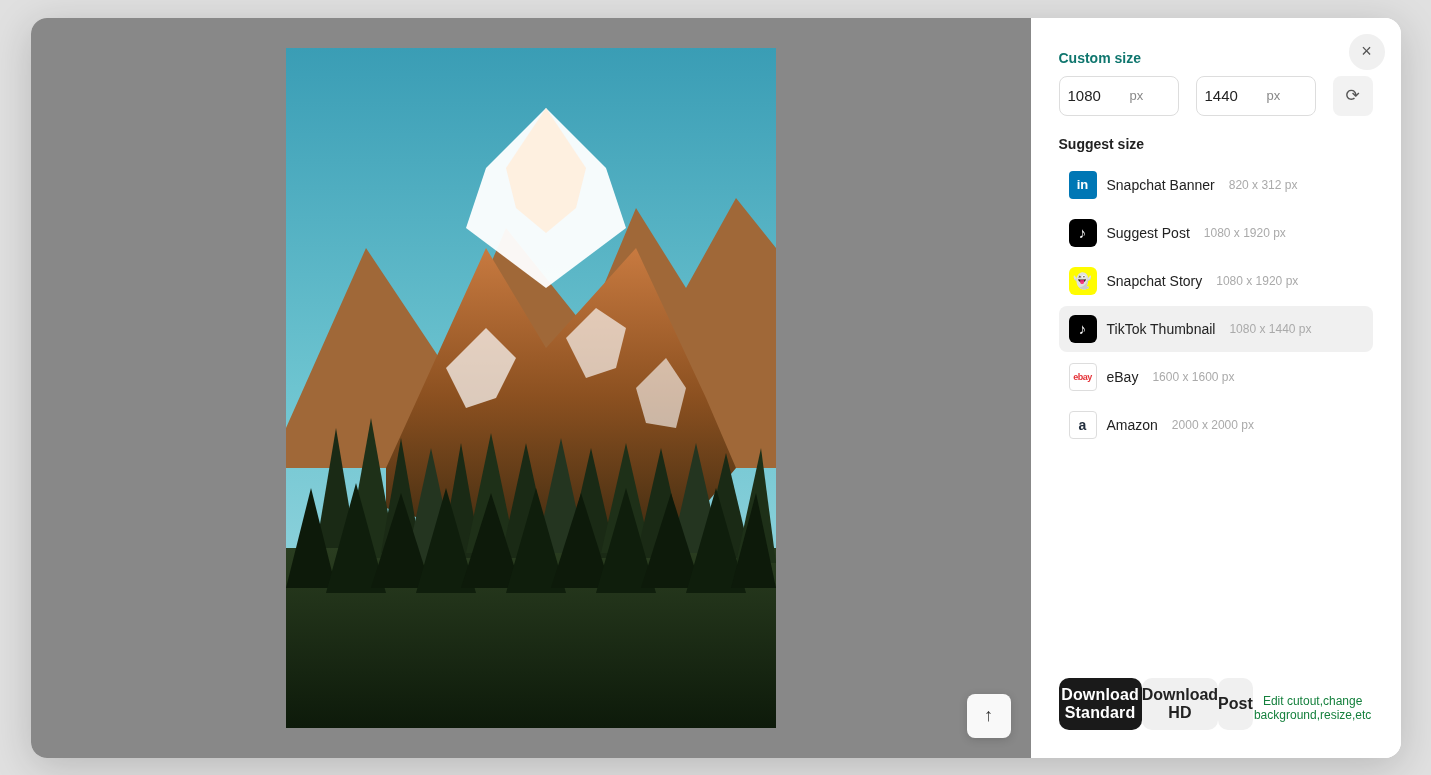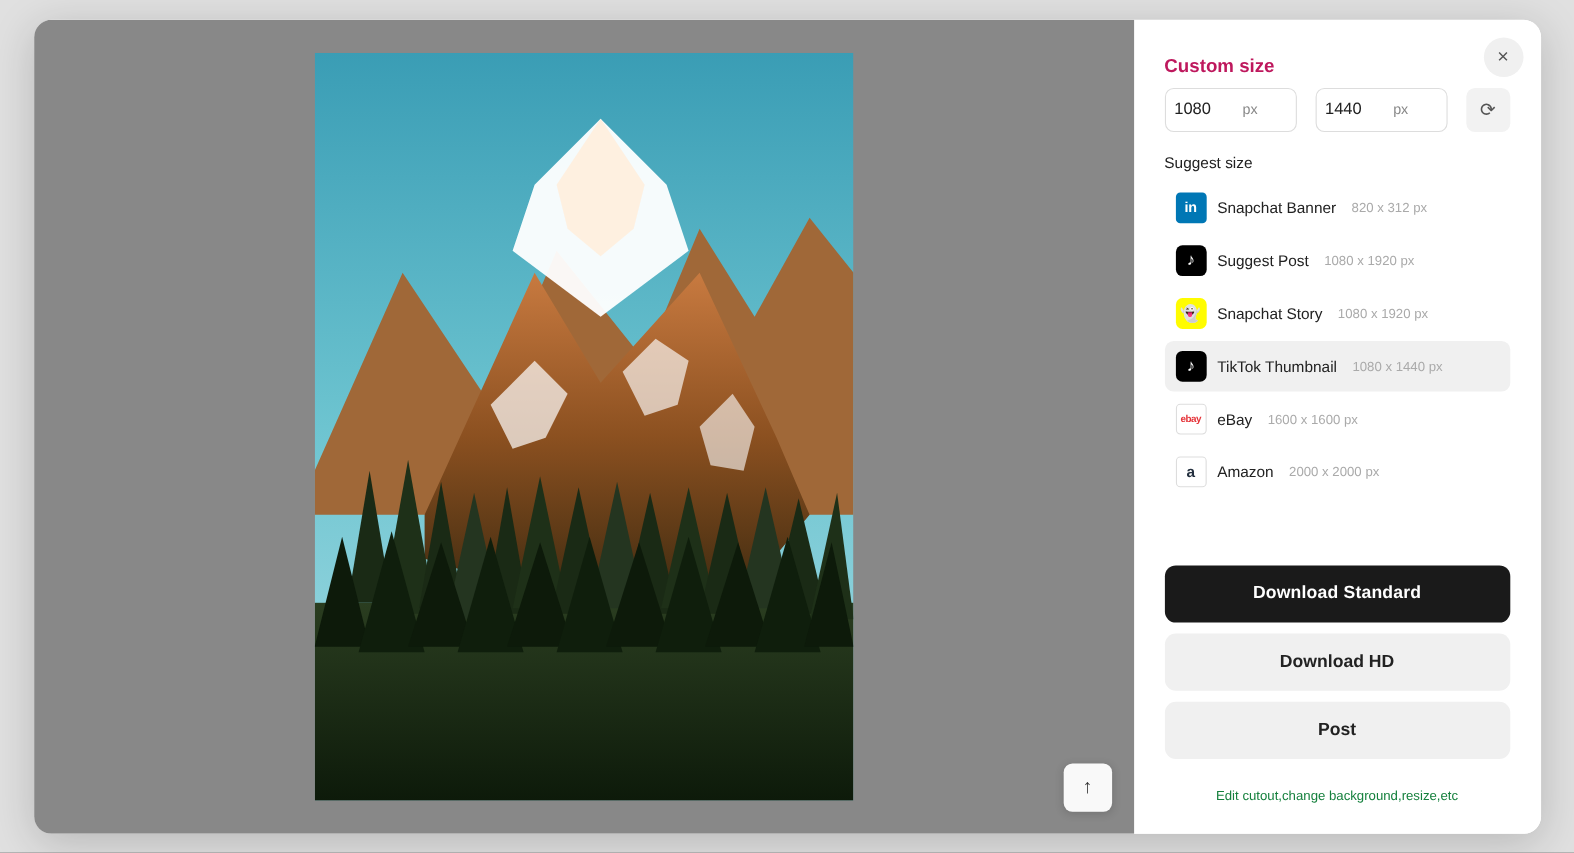--- a/index.html
+++ b/index.html
@@ -79,23 +79,23 @@
       border-radius: 50%;
       cursor: pointer;
       display: flex;
       align-items: center;
       justify-content: center;
       font-size: 18px;
       color: #555;
       z-index: 10;
     }
     .section-label {
-      font-size: 17px;
+      font-size: 14px;
       font-weight: 600;
-      color: #be185d;
+      color: #0f766e;
       margin-bottom: 10px;
     }
     .custom-size-row {
       display: flex;
       align-items: center;
       gap: 17px;
       margin-bottom: 20px;
     }
     .size-input-wrap {
       display: flex;
@@ -127,21 +127,21 @@
       border-radius: 8px;
       cursor: pointer;
       display: flex;
       align-items: center;
       justify-content: center;
       color: #555;
       font-size: 16px;
     }
     .suggest-label {
       font-size: 14px;
-      font-weight: 400;
+      font-weight: 700;
       color: #222;
       margin-bottom: 10px;
     }
     .suggest-list {
       display: flex;
       flex-direction: column;
       gap: 2px;
       margin-bottom: 24px;
       flex: 1;
     }
@@ -172,22 +172,21 @@
       font-weight: 500;
       color: #222;
     }
     .suggest-dims {
       font-size: 12px;
       color: #aaa;
       margin-left: 4px;
     }
     .actions {
       display: flex;
-      flex-direction: column;
-      gap: 10px;
+      flex-direction: row;
       margin-top: auto;
     }
     .btn-download-standard {
       background: #1a1a1a;
       color: #fff;
       border: none;
       border-radius: 10px;
       height: 52px;
       font-size: 16px;
       font-weight: 700;

